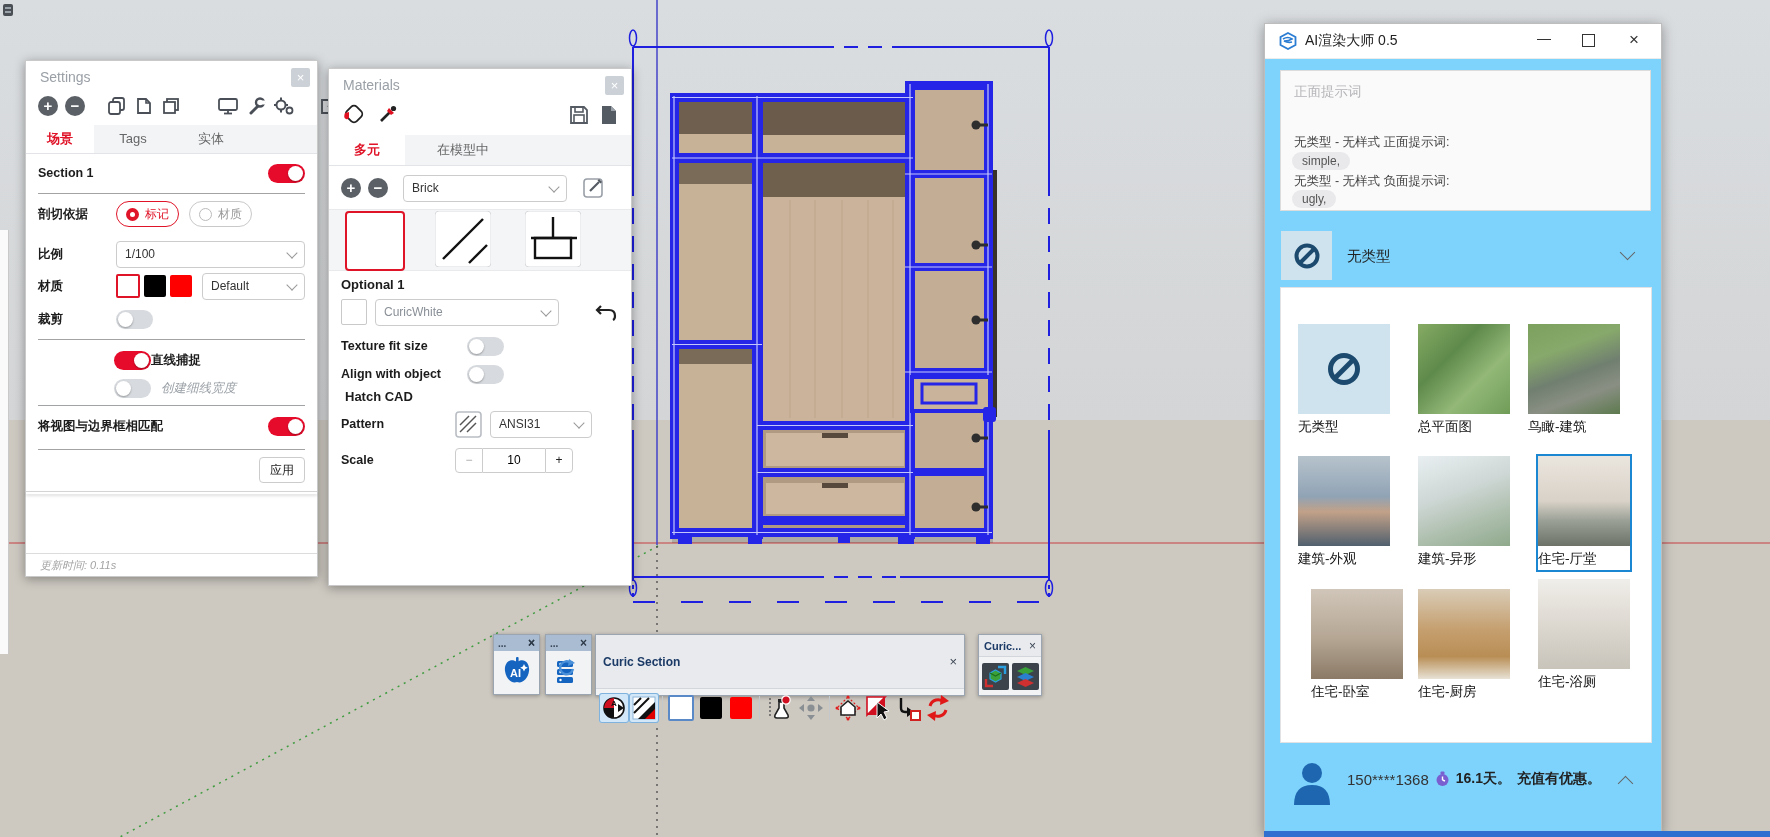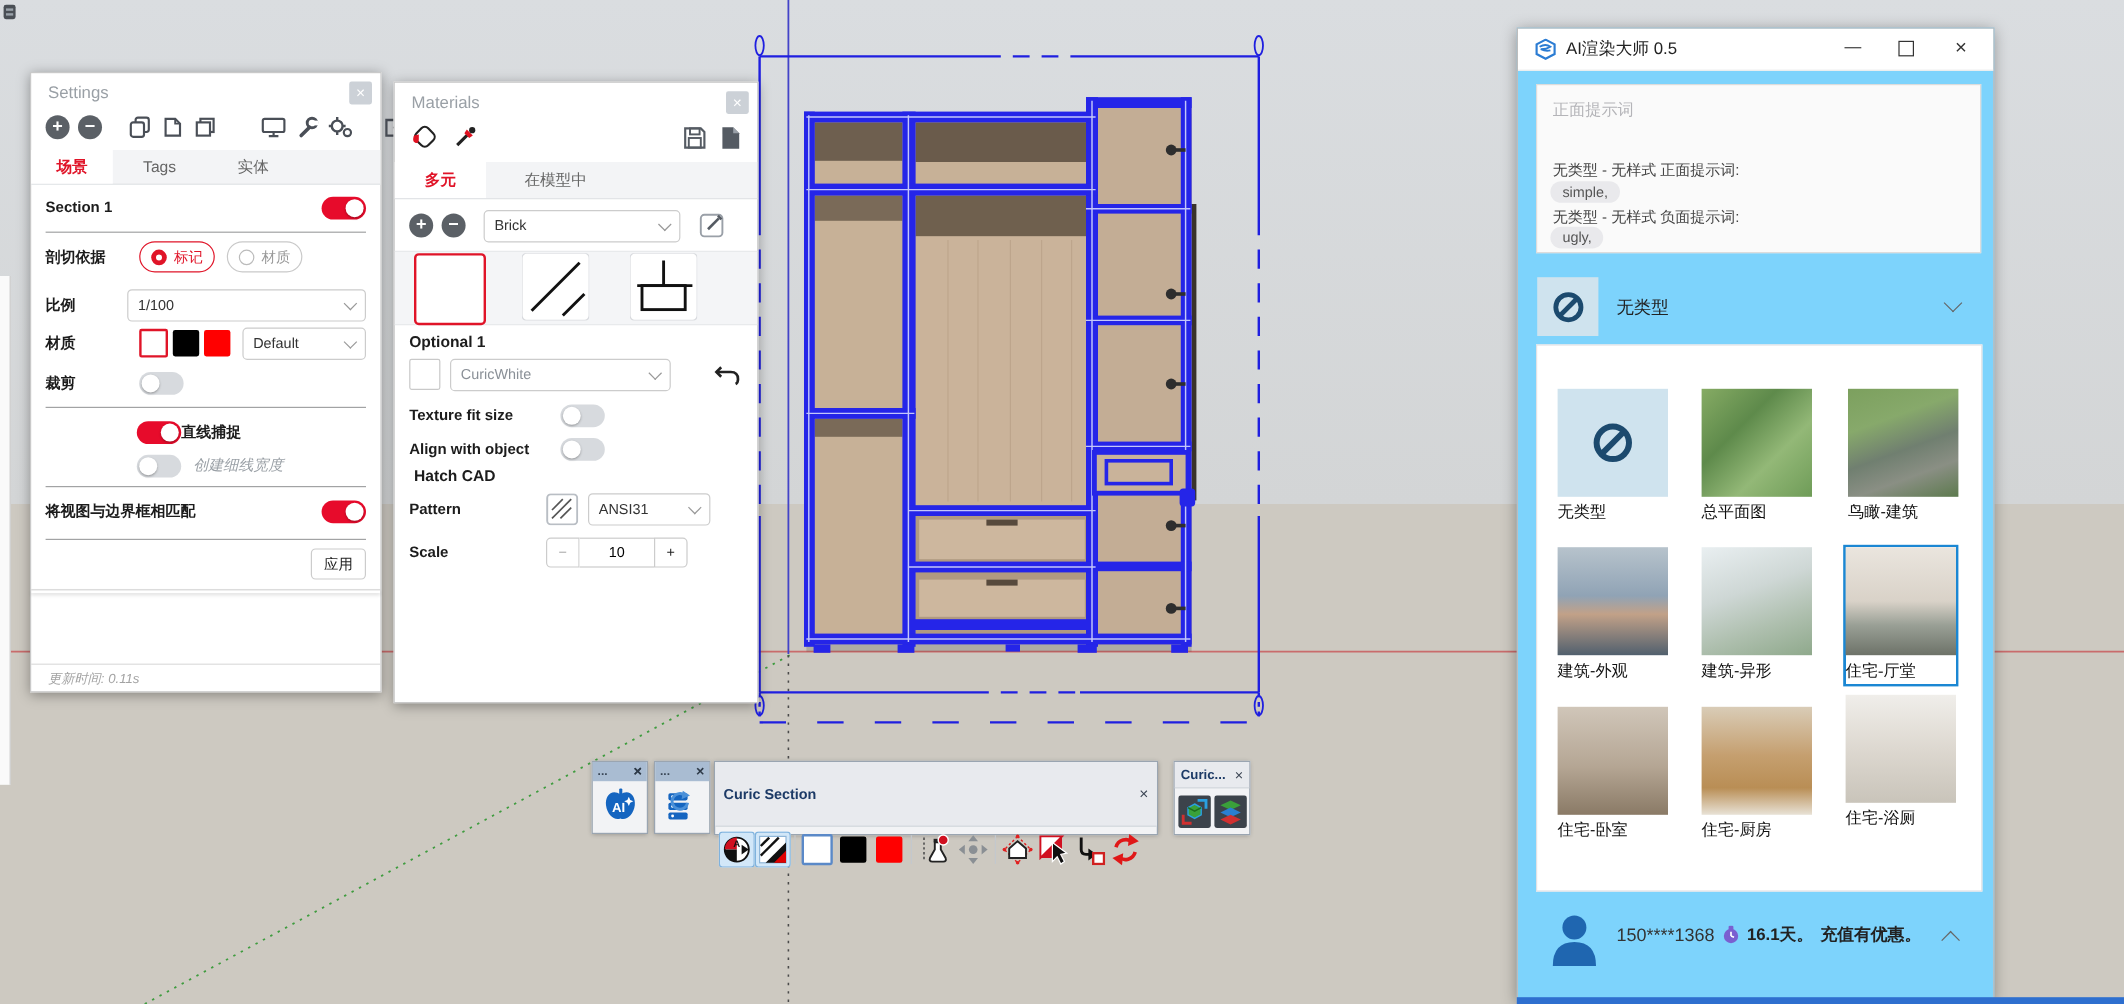--- a/index.html
+++ b/index.html
@@ -286,21 +286,21 @@
       <span class="lbl" style="width:68px">剖切依据</span>
       <span class="pill sel">
           <span class="rdot"></span>
           <span>标记</span>
         </span>
       <span class="pill">
           <span class="rdot off"></span>
           <span>材质</span>
         </span>
     </div>
-    <div class="row" style="top:180px;">
+    <div class="row" style="top:180px;gap:10px;">
       <span class="lbl" style="width:68px">比例</span>
       <div class="dd" style="flex:1">
           <span>1/100</span>
           <span class="chev"></span>
         </div>
     </div>
     <div class="row" style="top:212px;gap:4px;">
       <span class="lbl" style="width:74px">材质</span>
       <div class="sw" style="background:#fff;border:2px solid #e01428;width:20px;height:20px;"></div>
       <div class="sw" style="background:#000;width:22px;height:22px;"></div>
@@ -623,37 +623,37 @@
               <circle cx="18" cy="18" r="13.5" fill="none" stroke="#1c4a6e" stroke-width="5"></circle>
               <line x1="9" y1="27" x2="27" y2="9" stroke="#1c4a6e" stroke-width="5"></line>
             </svg>
           </div>
         <div class="cap">无类型</div>
       </div>
       <div class="cell" style="left:137px;top:36px;">
         <div class="thumb t1"></div>
           <div class="cap">总平面图</div>
       </div>
-      <div class="cell" style="left:259px;top:36px;">
+      <div class="cell" style="left:247px;top:36px;">
         <div class="thumb t2"></div>
           <div class="cap">鸟瞰-建筑</div>
       </div>
       <div class="cell" style="left:17px;top:168px;">
         <div class="thumb t3"></div>
           <div class="cap">建筑-外观</div>
       </div>
       <div class="cell" style="left:137px;top:168px;">
         <div class="thumb t4"></div>
           <div class="cap">建筑-异形</div>
       </div>
       <div class="cell sel" style="left:257px;top:168px;font-family:Liberation Serif, serif;">
         <div class="thumb t5"></div>
           <div class="cap">住宅-厅堂</div>
       </div>
-      <div class="cell" style="left:17px;top:301px;">
+      <div class="cell" style="left:30px;top:301px;">
         <div class="thumb t6"></div>
           <div class="cap">住宅-卧室</div>
       </div>
       <div class="cell" style="left:137px;top:301px;">
         <div class="thumb t7"></div>
           <div class="cap">住宅-厨房</div>
       </div>
       <div class="cell" style="left:257px;top:291px;">
         <div class="thumb t8"></div>
           <div class="cap">住宅-浴厕</div>

